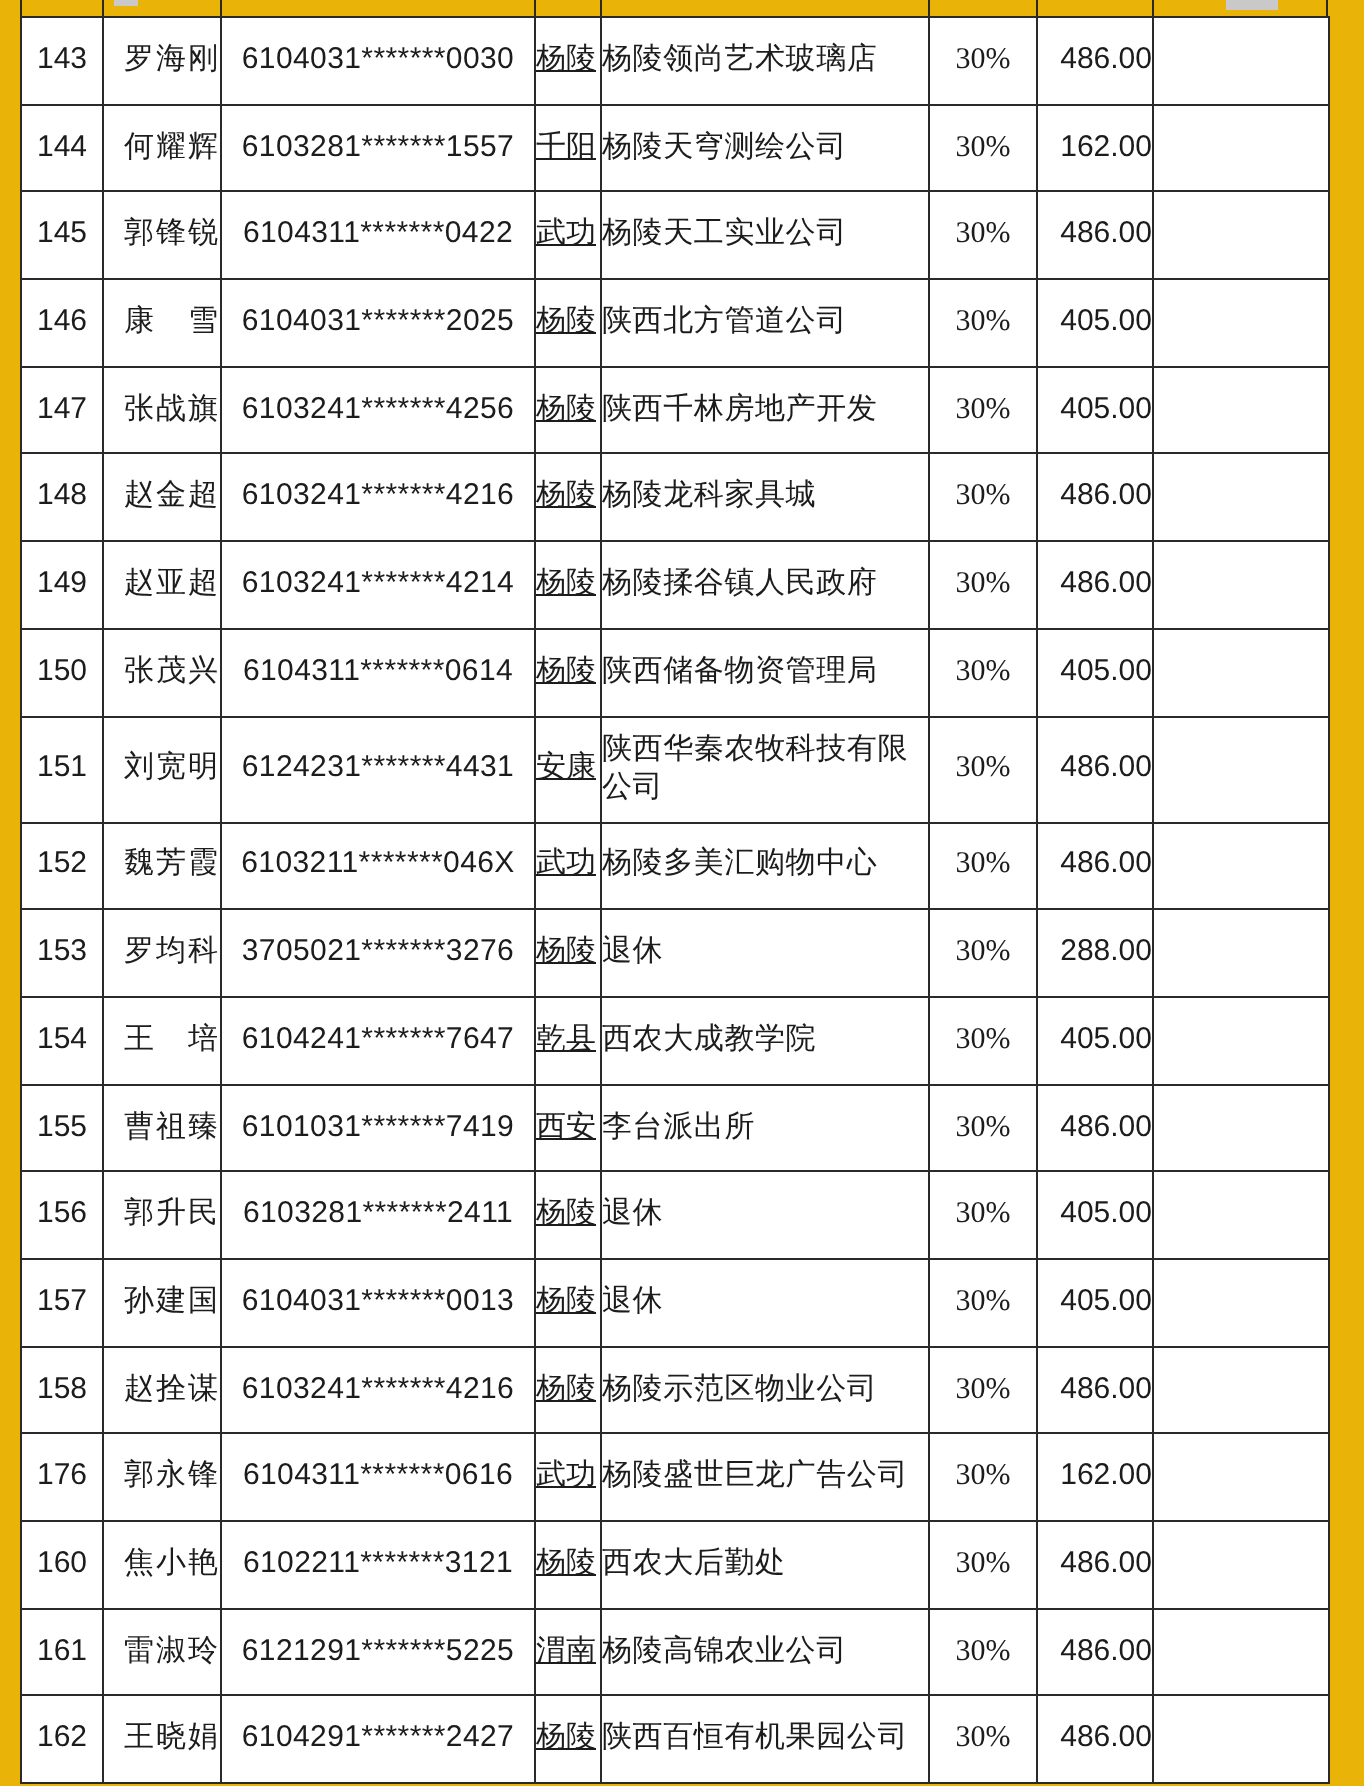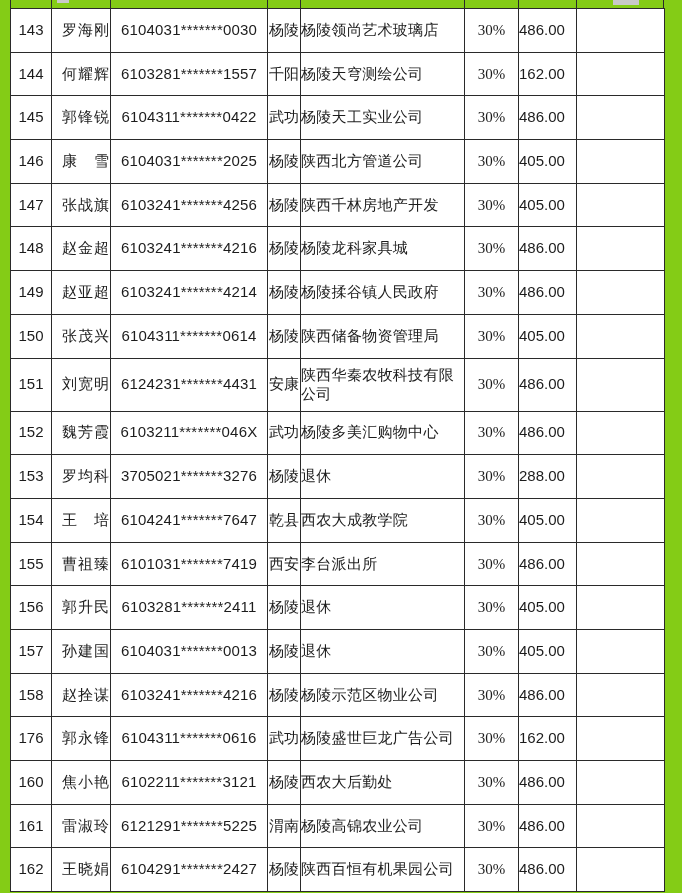--- a/index.html
+++ b/index.html
@@ -8,21 +8,21 @@
     background: #ffffff;
     width: 682px;
     height: 893px;
     overflow: hidden;
     font-family: "Liberation Sans", "DejaVu Sans", sans-serif;
   }
   .page {
     position: relative;
     width: 682px;
     height: 893px;
-    background: #84cc16;
+    background: #eab308;
   }
   
   .top-strip {
     position: relative;
     margin-left: 10px;
     width: 654px;
     height: 8px;
   }
   .stub {
     position: absolute;
@@ -54,25 +54,25 @@
     vertical-align: middle;
     overflow: hidden;
     background: #ffffff;
   }
   tr.row       { height: 43.7px; }
   tr.row.tall  { height: 53px; }
 
   td.c-no   { text-align: center; }
   td.c-name { text-align: right; letter-spacing: 1px; }
   td.c-id   { text-align: center; letter-spacing: 0.2px; }
-  td.c-city { text-align: center; }
+  td.c-city { text-align: left; text-decoration: underline; }
   td.c-emp  { text-align: left; padding-left: 3px; padding-right: 1px;
               font-size: 14px; letter-spacing: 0.3px; word-break: break-all; }
   td.c-rate { text-align: center; font-family: Liberation Serif, serif; }
-  td.c-amt  { text-align: left; padding-right: 2px; }
+  td.c-amt  { text-align: right; padding-right: 2px; }
   td.c-blank{ }
 </style>
 </head>
 <body>
 
 <div class="page">
 
   <div class="top-strip">
     <div class="stub" style="left:0px"></div>
     <div class="stub" style="left:41px"></div>

